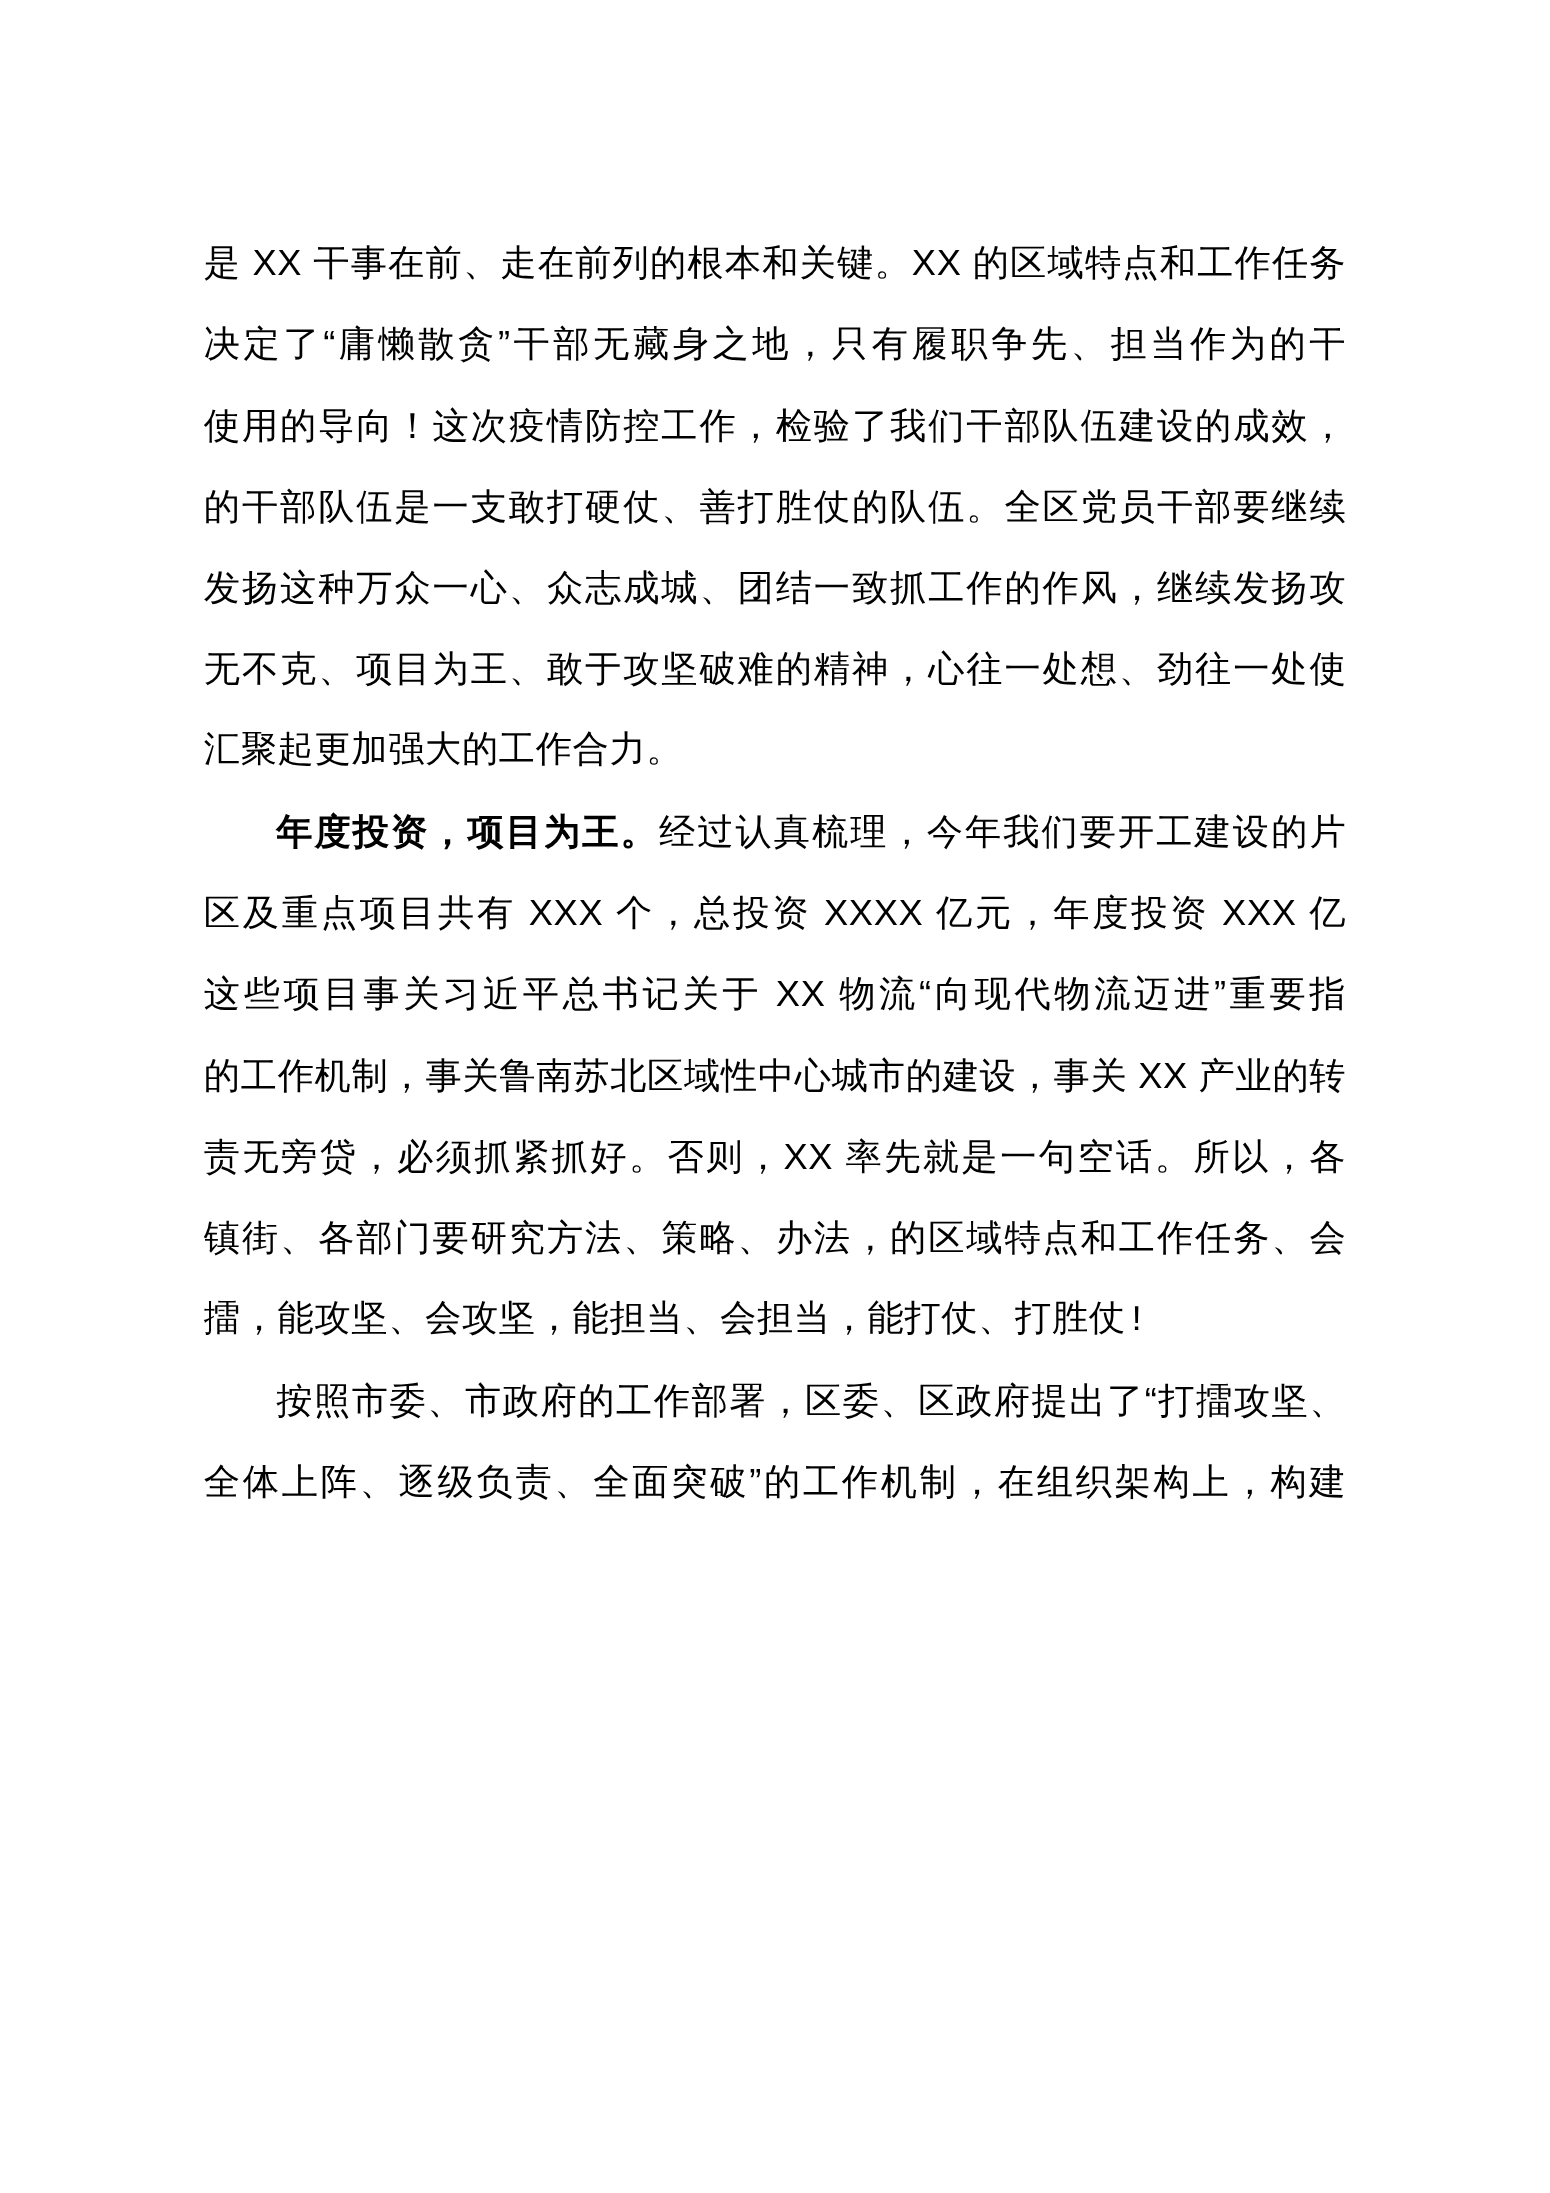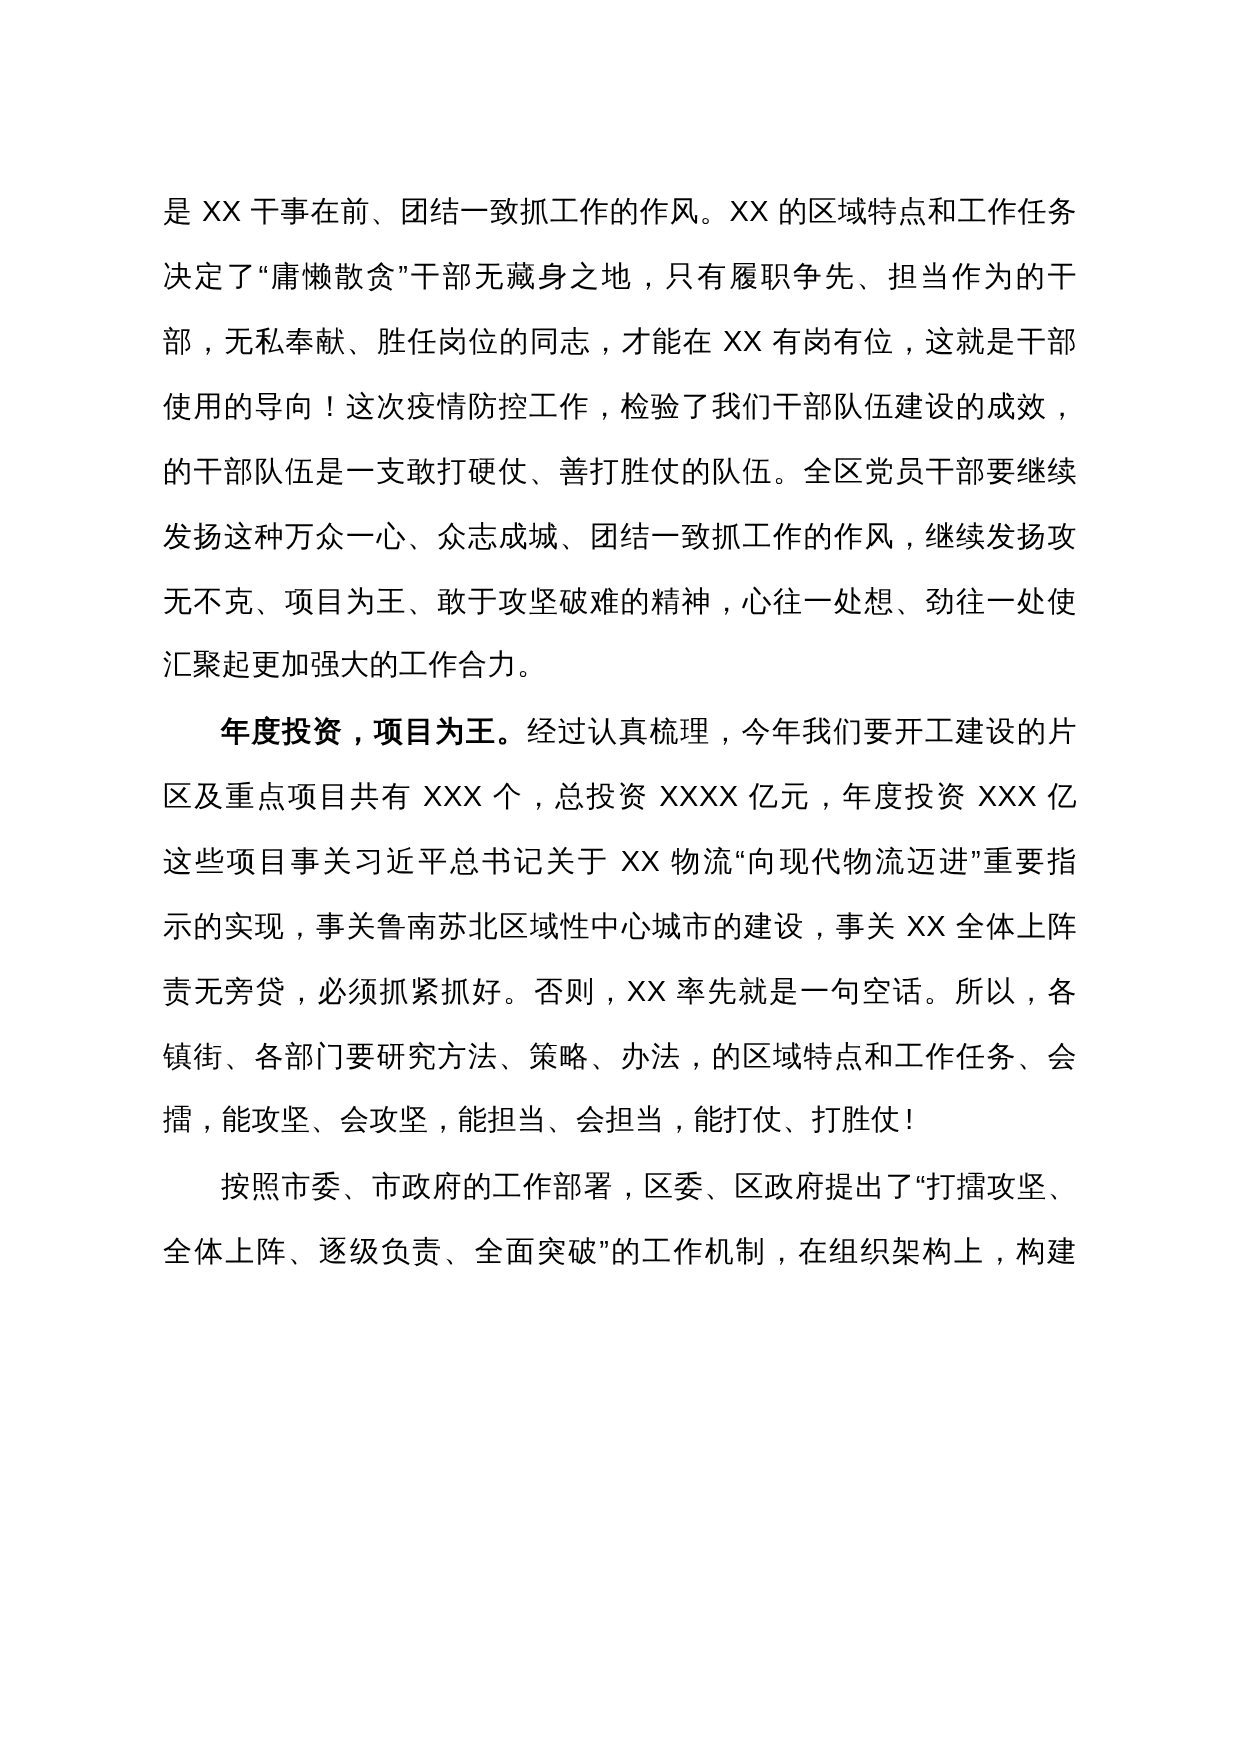--- a/index.html
+++ b/index.html
@@ -39,35 +39,34 @@
   .line.indent { text-indent: 2em; }
   .lead { font-weight: bold; }
 </style>
 </head>
 <body>
 
 <div class="page">
   <div class="content">
 
     <div class="para">
-      <div class="line">是 XX 干事在前、团结一致抓工作的作风。XX 的区域特点和工作任务</div>
+      <div class="line">是 XX 干事在前、走在前列的根本和关键。XX 的区域特点和工作任务</div>
       <div class="line">决定了“庸懒散贪”干部无藏身之地，只有履职争先、担当作为的干</div>
-      <div class="line">部，无私奉献、胜任岗位的同志，才能在 XX 有岗有位，这就是干部</div>
       <div class="line">使用的导向！这次疫情防控工作，检验了我们干部队伍建设的成效，</div>
       <div class="line">的干部队伍是一支敢打硬仗、善打胜仗的队伍。全区党员干部要继续</div>
       <div class="line">发扬这种万众一心、众志成城、团结一致抓工作的作风，继续发扬攻</div>
       <div class="line">无不克、项目为王、敢于攻坚破难的精神，心往一处想、劲往一处使</div>
       <div class="line end">汇聚起更加强大的工作合力。</div>
     </div>
 
     <div class="para">
       <div class="line indent"><strong class="lead">年度投资，项目为王。</strong><span>经过认真梳理，今年我们要开工建设的片</span></div>
       <div class="line">区及重点项目共有 XXX 个，总投资 XXXX 亿元，年度投资 XXX 亿元。</div>
       <div class="line">这些项目事关习近平总书记关于 XX 物流“向现代物流迈进”重要指</div>
-      <div class="line">示的实现，事关鲁南苏北区域性中心城市的建设，事关 XX 全体上阵</div>
+      <div class="line">的工作机制，事关鲁南苏北区域性中心城市的建设，事关 XX 产业的转</div>
       <div class="line">责无旁贷，必须抓紧抓好。否则，XX 率先就是一句空话。所以，各</div>
       <div class="line">镇街、各部门要研究方法、策略、办法，的区域特点和工作任务、会打</div>
       <div class="line end">擂，能攻坚、会攻坚，能担当、会担当，能打仗、打胜仗!</div>
     </div>
 
     <div class="para">
       <div class="line indent">按照市委、市政府的工作部署，区委、区政府提出了“打擂攻坚、</div>
       <div class="line">全体上阵、逐级负责、全面突破”的工作机制，在组织架构上，构建</div>
     </div>
 

